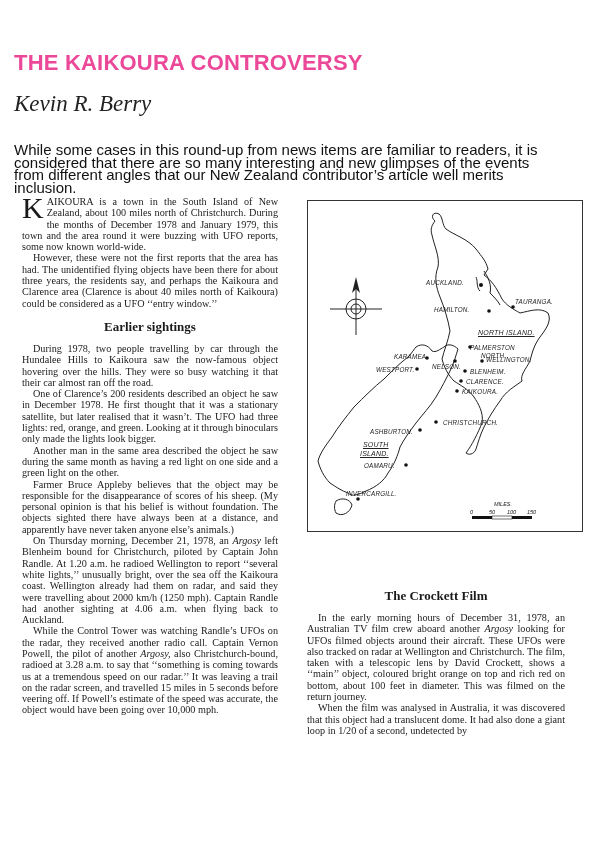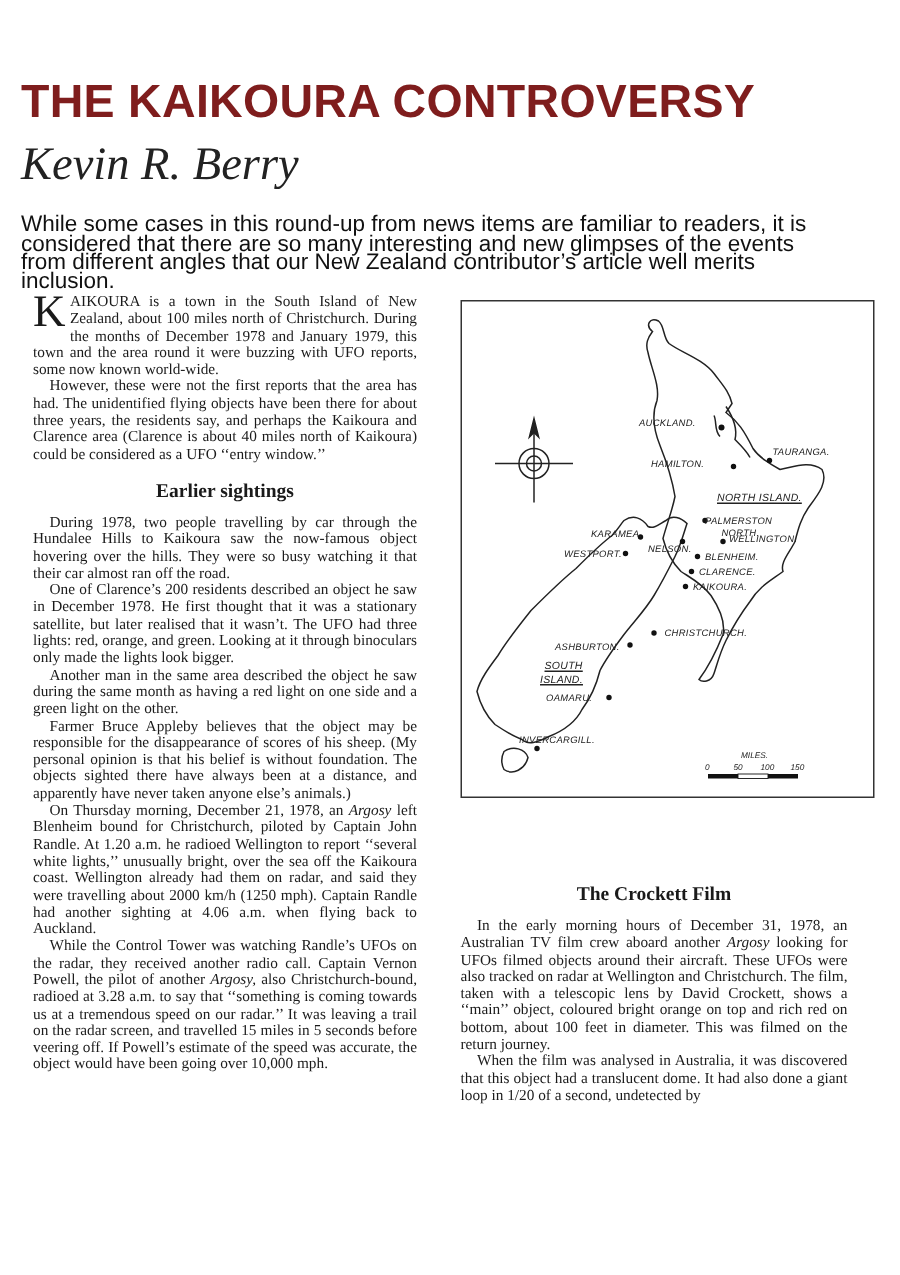--- a/index.html
+++ b/index.html
@@ -1,25 +1,25 @@
 <!DOCTYPE html>
 <html><head>
 <meta charset="utf-8">
 <style>
   html, body { margin: 0; padding: 0; background: #fff; }
   body { width: 600px; height: 850px; position: relative; overflow: hidden; color: #1a1a1a; }
   .title {
     position: absolute; left: 14px; top: 50px;
     font-family: "Liberation Sans", sans-serif; font-weight: bold;
-    font-size: 31px; letter-spacing: 0.2px; margin: 0; white-space: nowrap; color: #7f1d1d;
+    font-size: 22px; letter-spacing: 0.2px; margin: 0; white-space: nowrap; color: #ec4899;
   }
   .author {
     position: absolute; left: 14px; top: 91px;
     font-family: "Liberation Serif", serif; font-style: italic;
-    font-size: 31px; margin: 0; color: #222;
+    font-size: 23px; margin: 0; color: #222;
   }
   .intro {
     position: absolute; left: 14px; top: 144px; width: 540px;
     font-family: "Liberation Sans", sans-serif; font-weight: normal;
     font-size: 15px; line-height: 12.5px; margin: 0; color: #111;
   }
   .col {
     position: absolute; font-family: "Liberation Serif", serif;
     font-size: 10.2px; line-height: 11.3px; text-align: justify; color: #1a1a1a;
   }

